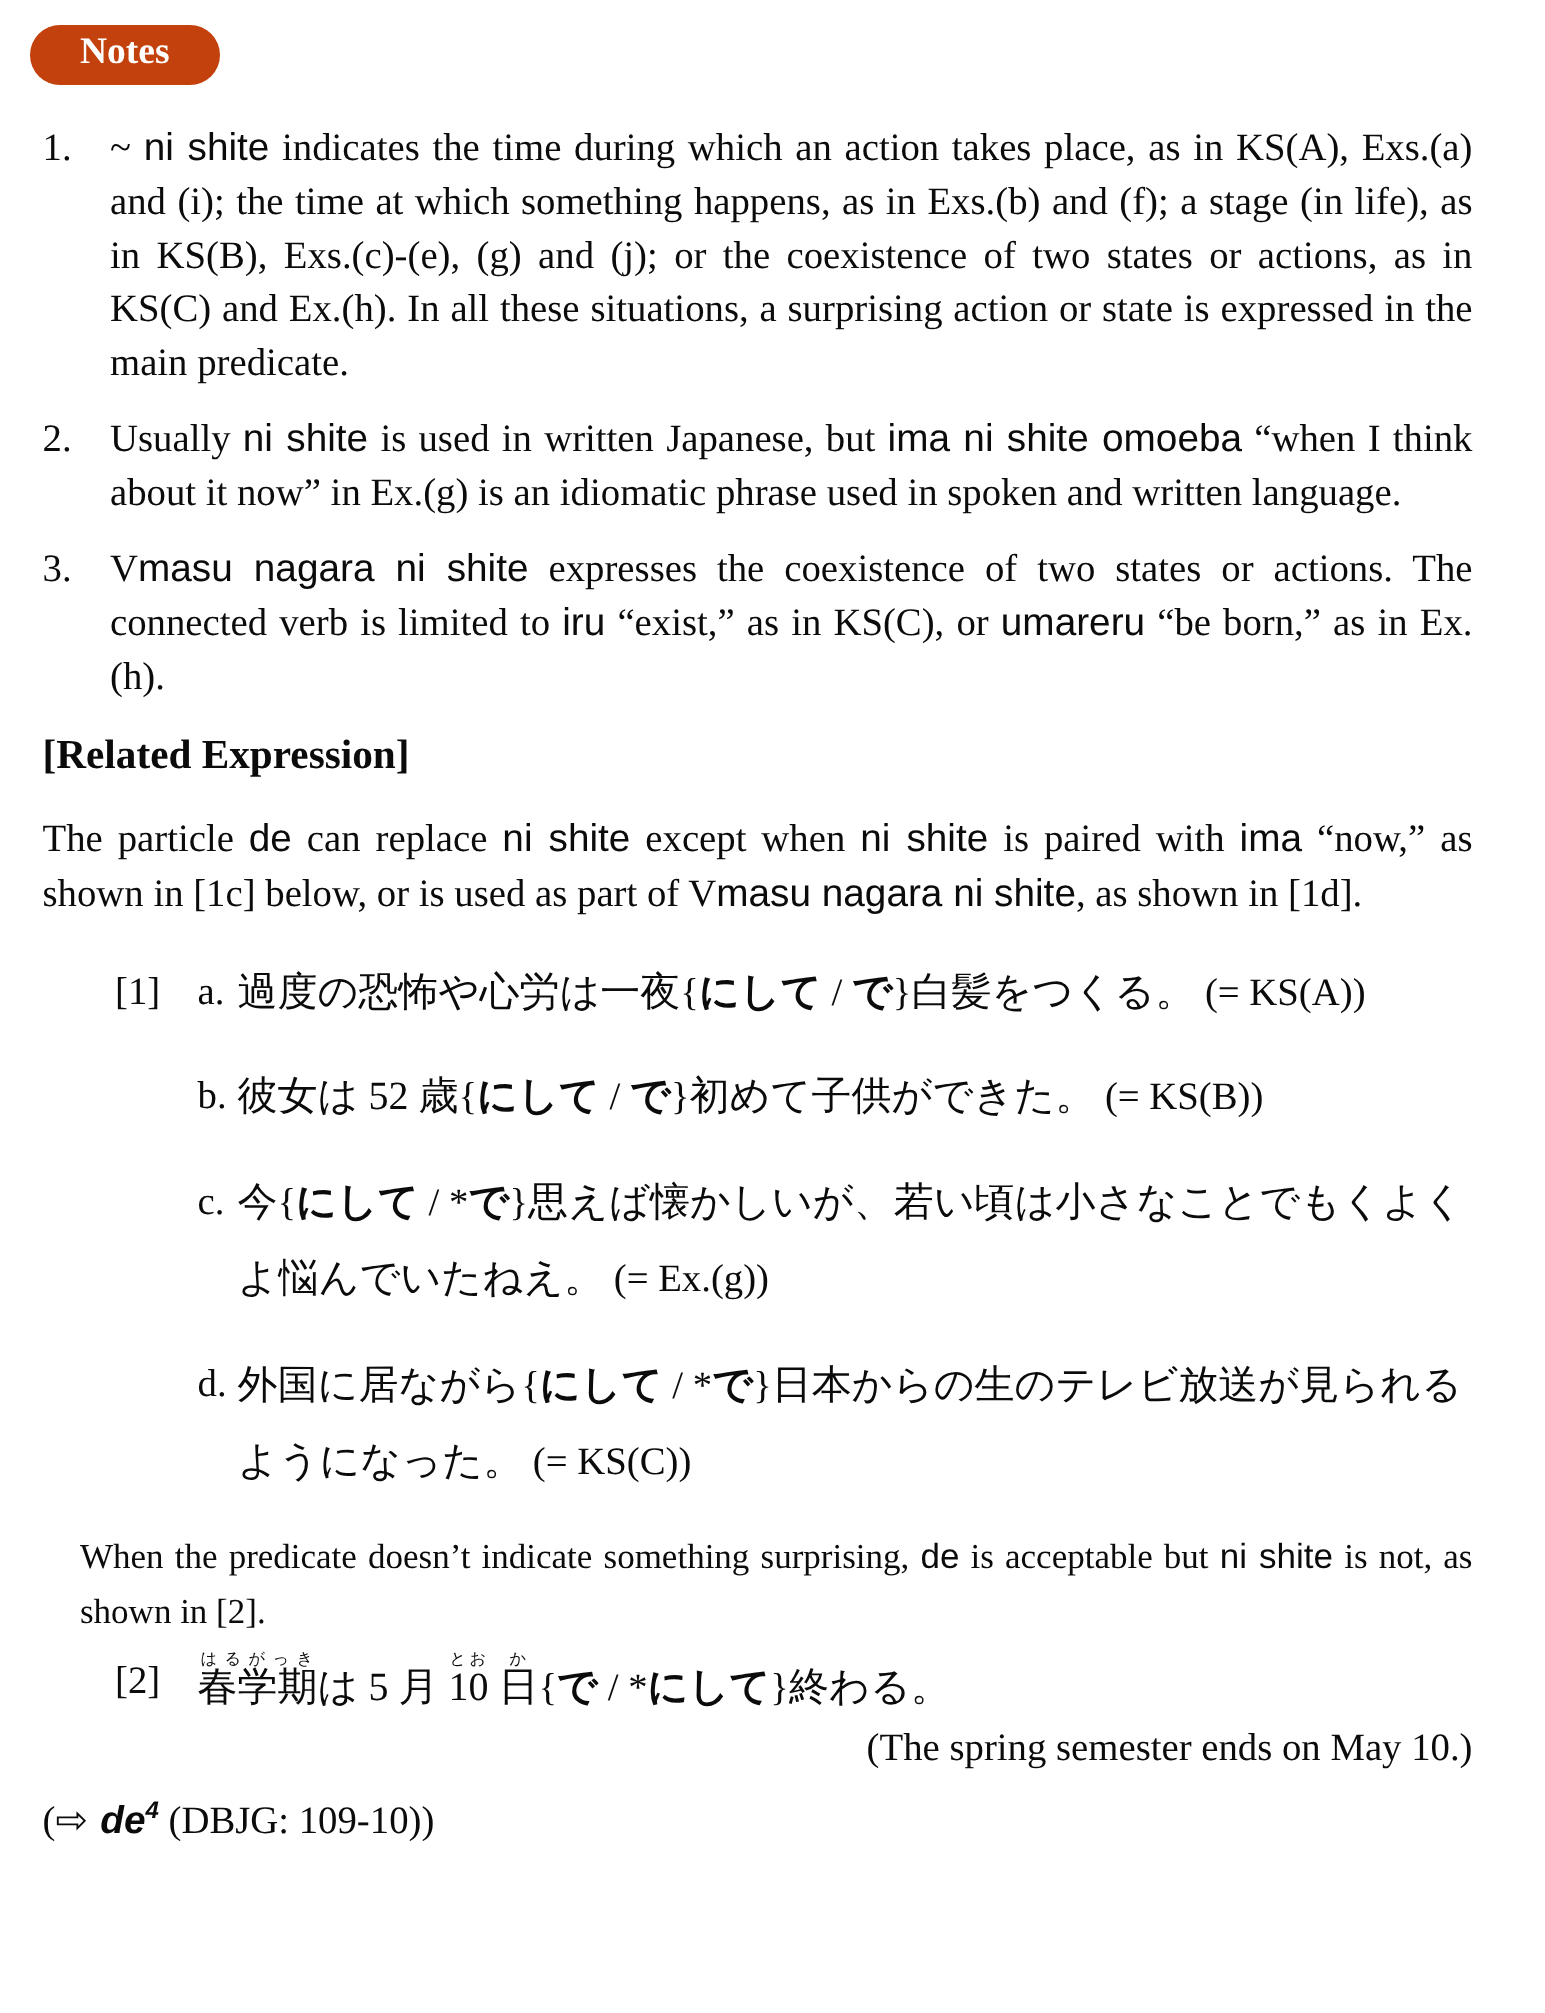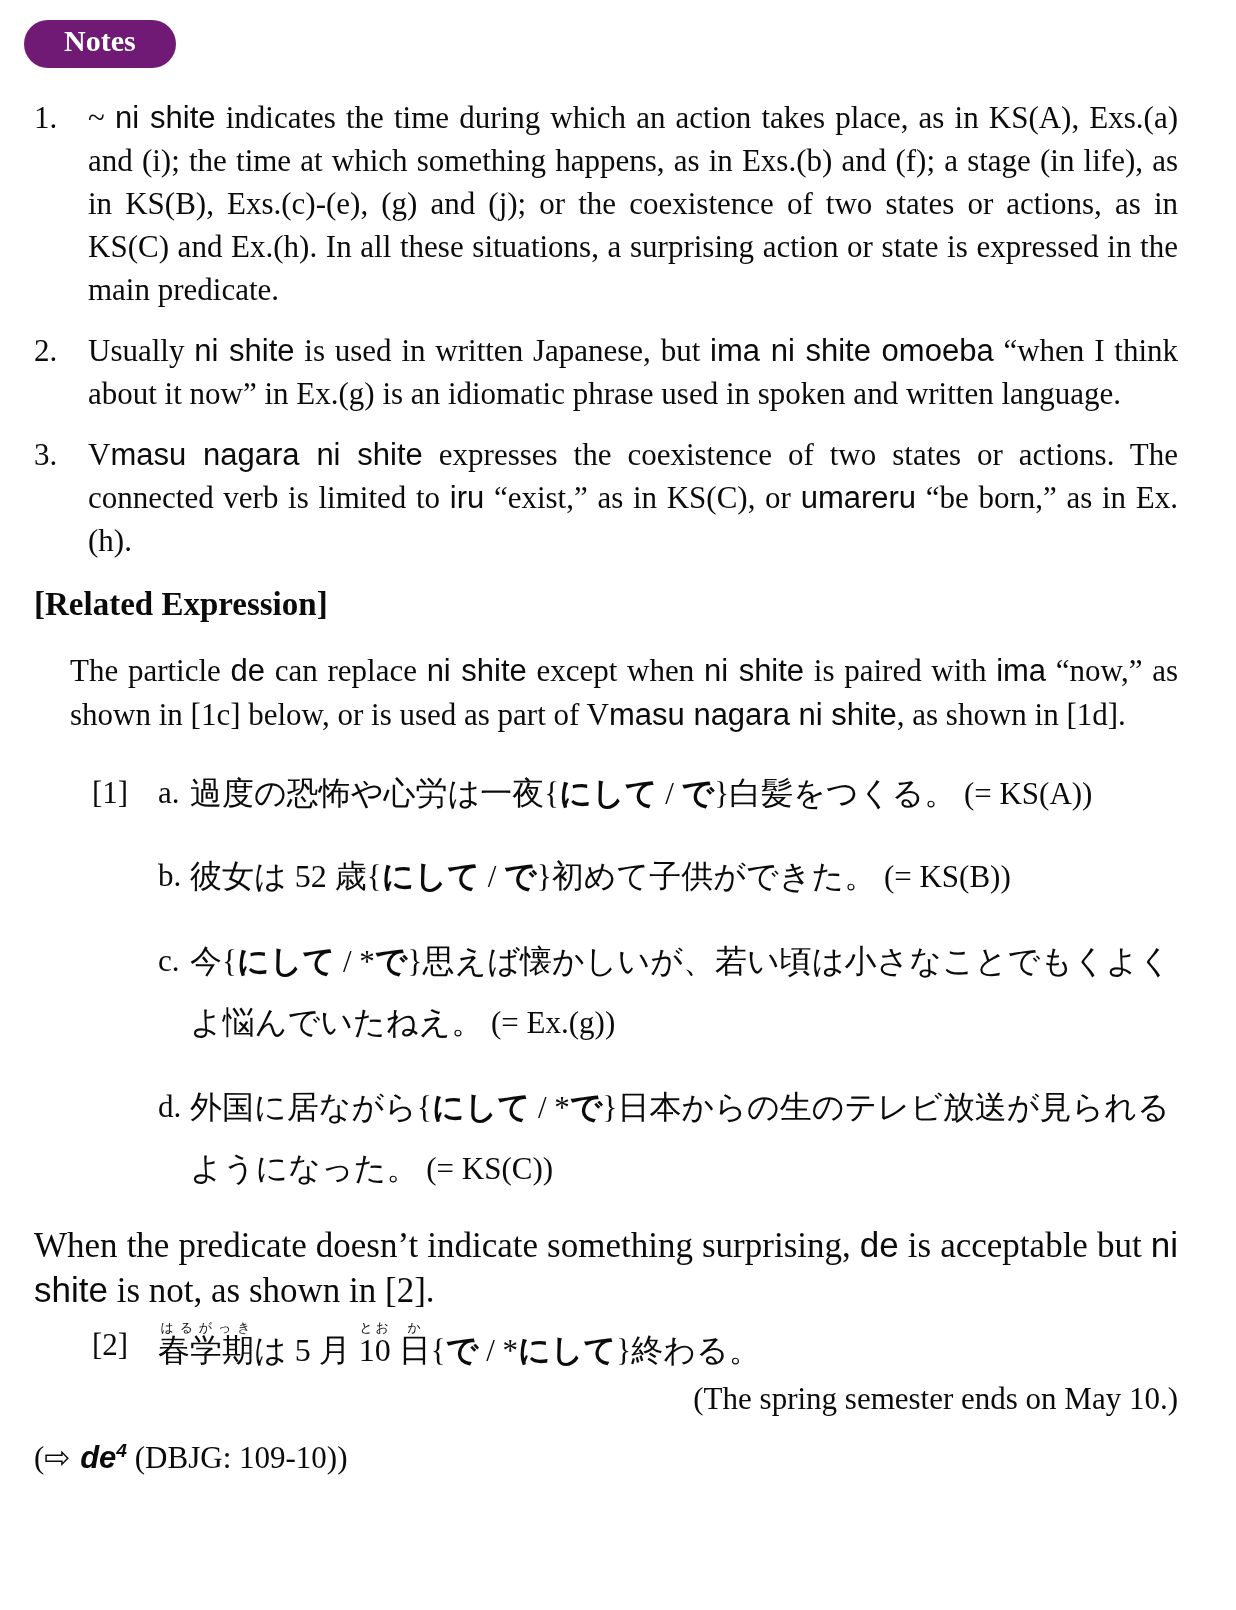--- a/index.html
+++ b/index.html
@@ -11,21 +11,21 @@
   }
   .page{
     box-sizing:border-box;
     width:1236px;height:1610px;
     padding:20px 58px 0 34px;
     overflow:hidden;
   }
   
   .pill{
     display:inline-block;
-    background:#701a75;
+    background:#c2410c;
     color:#fff;
     font-weight:bold;
     font-size:30px;
     line-height:1;
     padding:6px 40px 12px 40px;
     border-radius:26px;
     margin-left:-10px;
   }
   
   .notes-list{margin-top:28px;}
@@ -40,33 +40,33 @@
   .bi{font-family:"Liberation Sans", sans-serif;font-style:italic;font-weight:700;}
   .re-heading{
     font-size:33px;
     font-weight:700;
     margin-top:24px;
   }
   .re-intro{
     margin-top:26px;
     font-size:31px;line-height:44px;
     text-align:justify;
-    margin-left:36px;
   }
   .ex-group{margin-top:28px;margin-left:58px;}
   .ex-item{display:flex;font-size:32px;line-height:56px;margin-bottom:26px;}
   .ex-item.two-line{line-height:60px;margin-bottom:24px;}
   .ex-label{width:66px;flex:none;font-size:31px;}
   .ex-letter{width:32px;flex:none;font-size:31px;}
   .ex-text{flex:1;white-space:nowrap;}
   .ascii{font-size:31px;}
   .after-para{
-    font-size:35px;line-height:44px;
+    font-size:28px;line-height:44px;
     text-align:justify;
     margin-top:2px;
+    margin-left:30px;
   }
   .ex2{display:flex;margin-left:58px;margin-top:8px;align-items:flex-end;}
   .ex2 .ex-label{padding-bottom:6px;}
   .ex2-line{font-size:32px;white-space:nowrap;line-height:1.15;padding-top:4px;}
   ruby{ruby-position:over;}
   rt{font-size:13px;letter-spacing:1px;}
   .ex2-translation{
     margin-left:124px;
     margin-top:12px;
     font-size:31px;

